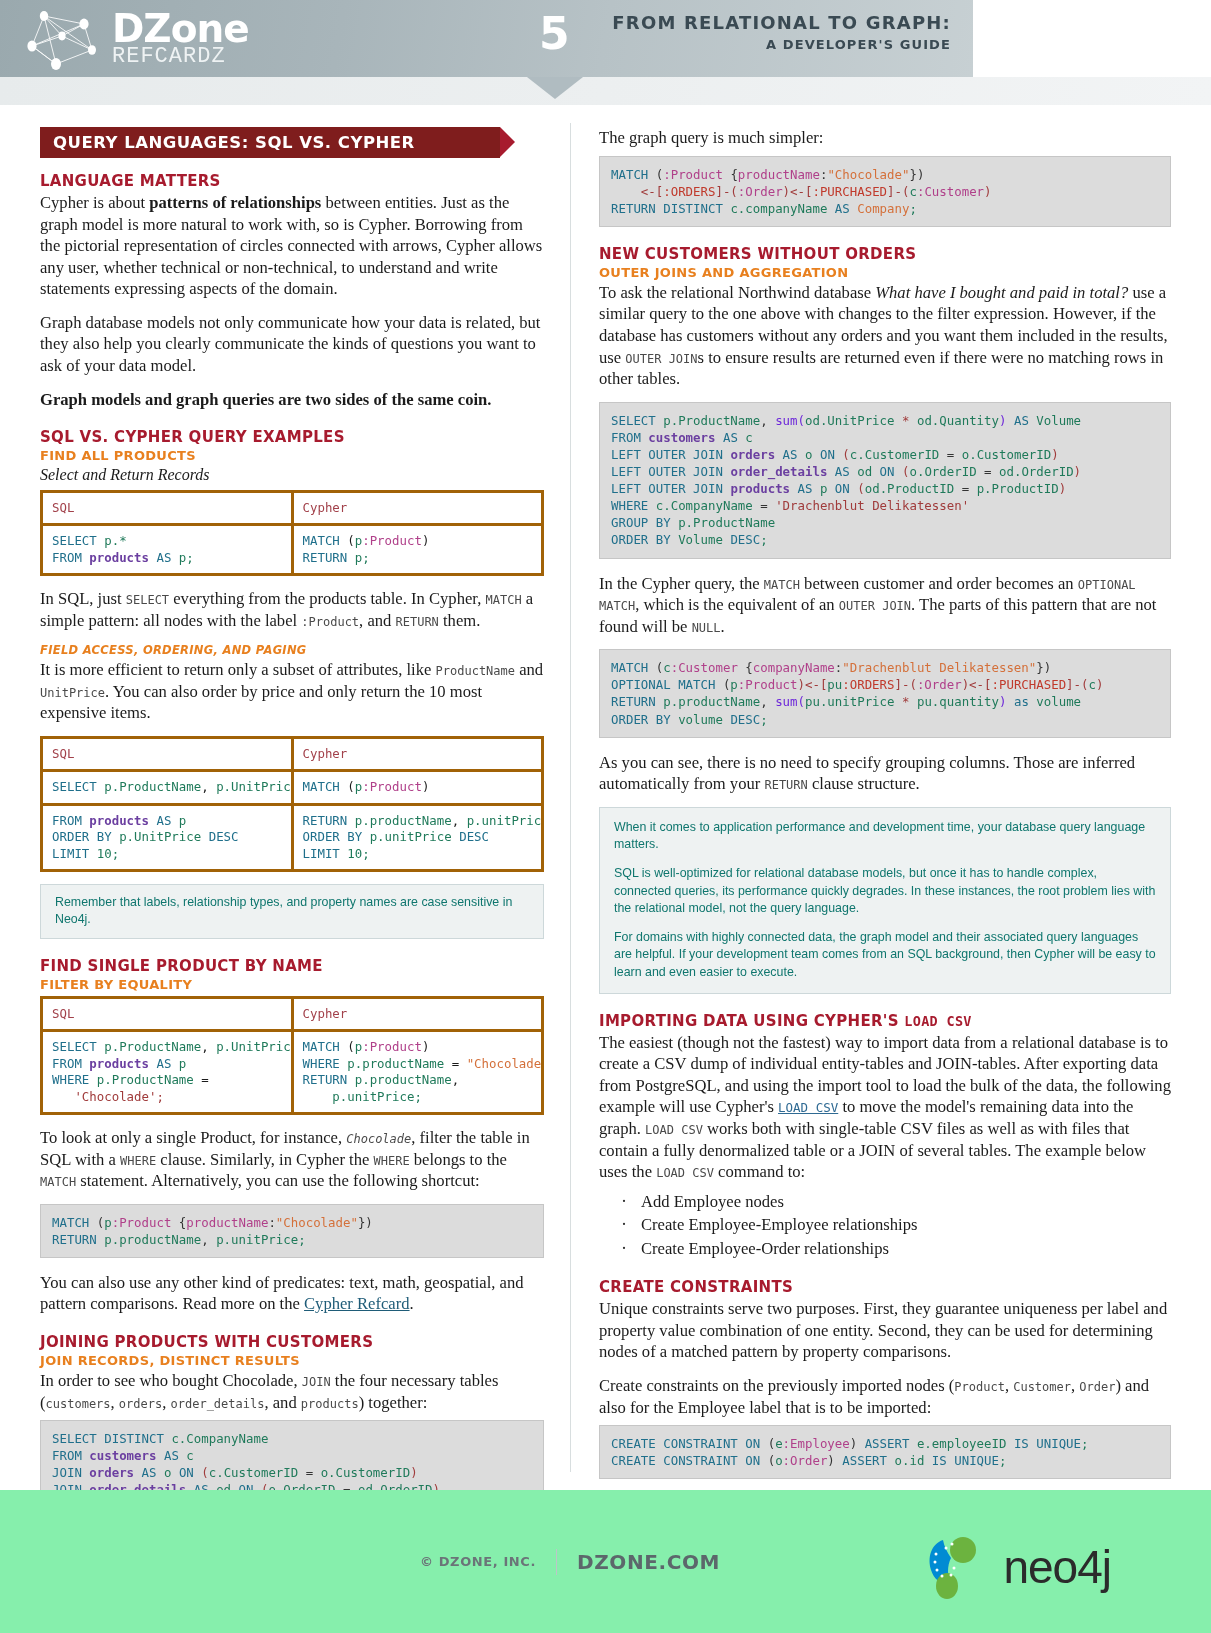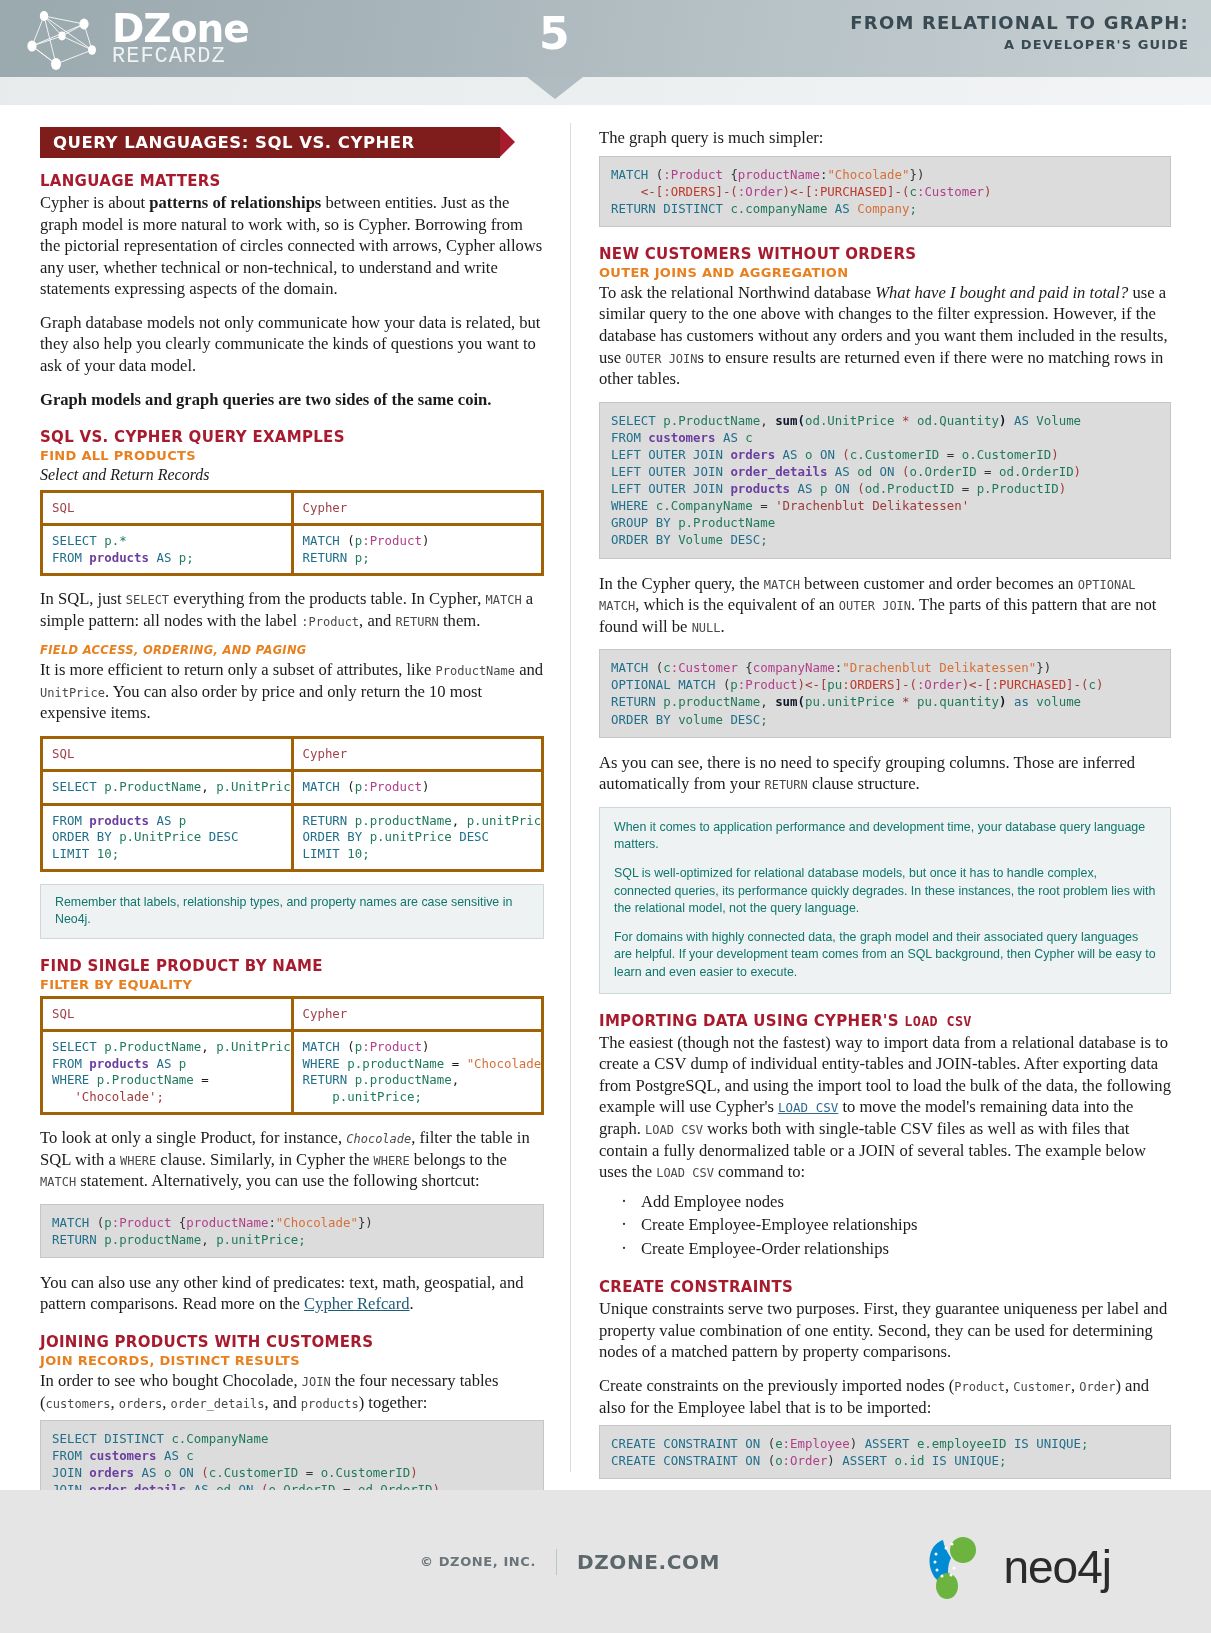--- a/index.html
+++ b/index.html
@@ -8,21 +8,21 @@
     width:1211px; height:1633px;
     background:#ffffff;
     font-family:"Liberation Serif", serif;
     color:#1b1b1b;
     position:relative;
     overflow:hidden;
   }
 
   
   .header {
-    position:relative; height:77px; width:1211px;
+    position:relative; height:77px; width:973px;
     background:linear-gradient(100deg,#9aa9ae 0%,#a8b5ba 35%,#b7c2c6 62%,#c7d0d3 100%);
     display:flex; align-items:center;
   }
   .logo-wrap { display:flex; align-items:center; padding-left:22px; }
   .logo-graph { width:86px; height:66px; }
   .logo-text { margin-left:4px; line-height:1; }
   .logo-dzone {
     font-family:"DejaVu Sans", sans-serif; font-weight:bold;
     font-size:39px; color:#ffffff; letter-spacing:-1px; display:block;
   }
@@ -136,21 +136,21 @@
   
   pre.code {
     background:#dcdcdc; border:1px solid #c6c6c6;
     padding:9px 11px; margin:6px 0 14px 0;
     font-family:"DejaVu Sans Mono", monospace; font-size:12.4px;
     line-height:1.38; white-space:pre; overflow:hidden; color:#333;
   }
   
   .kw  { color:#1f6f8b; }
   .kw2 { color:#6b3fa0; font-weight:bold; }
-  .fn  { color:#0f172a;font-weight:bold; }
+  .fn  { color:#6d28d9; }
   .var { color:#1f7a5a; }
   .lbl { color:#b0408a; }
   .str { color:#d4703a; }
   .pun { color:#a03b3b; }
   .rel { color:#c0392b; }
   .nm  { color:#1f7a5a; }
 
   
   .callout {
     background:#eef2f2; border:1px solid #cdd8da;
@@ -167,21 +167,21 @@
     font-size:16.6px; line-height:1.42; position:relative; padding-left:2px;
   }
   ul.bullets li:before {
     content:"·"; position:absolute; left:-18px; top:-1px;
     font-size:18px; color:#333;
   }
 
   
   .footer {
     position:absolute; left:0; top:1490px; width:1211px; height:143px;
-    background:#e5e5e5; display:flex; align-items:center;
+    background:#86efac; display:flex; align-items:center;
   }
   .footer-inner {
     display:flex; align-items:center; width:100%; padding-left:420px;
   }
   .f-copy {
     font-family:"DejaVu Sans", sans-serif; font-weight:bold; font-size:13px;
     color:#6b7478; letter-spacing:0.6px;
   }
   .f-sep { width:1px; height:26px; background:#bcc6c8; margin:0 20px; }
   .f-dzone {

